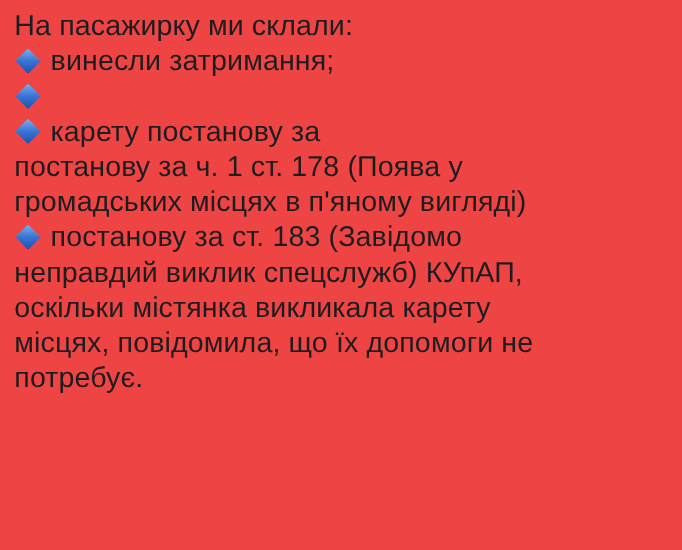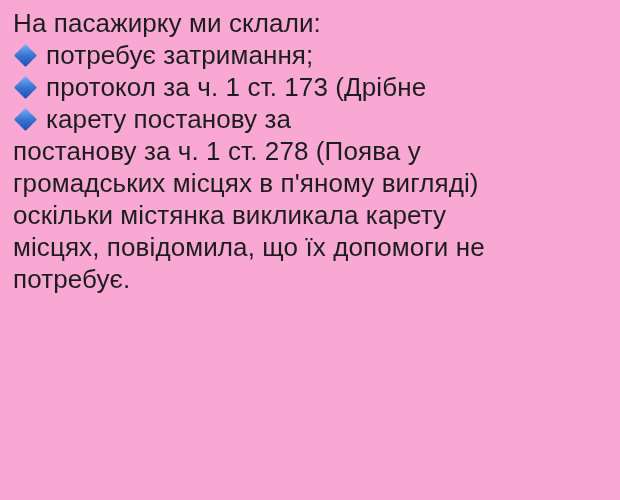--- a/index.html
+++ b/index.html
@@ -4,21 +4,21 @@
 <style>
   html, body {
     margin: 0;
     padding: 0;
     background: #ffffff;
   }
   .screen {
     position: relative;
     width: 620px;
     height: 500px;
-    background: #f9a8d4;
+    background: #ef4444;
     overflow: hidden;
     font-family: "Liberation Sans", "DejaVu Sans", sans-serif;
   }
   .post {
     padding: 7px 13px;
     color: #1d1d1f;
     font-size: 26px;
     line-height: 32px;
     font-weight: 400;
     letter-spacing: 0.1px;
@@ -54,63 +54,79 @@
     <svg class="bullet" viewBox="0 0 32 32" aria-hidden="true">
       <defs>
         <linearGradient id="diamond-grad" x1="0" y1="0" x2="0" y2="1">
           <stop offset="0" stop-color="#6FA9EE"></stop>
           <stop offset="0.5" stop-color="#3A74D2"></stop>
           <stop offset="1" stop-color="#1E55B4"></stop>
         </linearGradient>
       </defs>
       <path d="M16 2 L30 16 L16 30 L2 16 Z" fill="url(#diamond-grad)" stroke="url(#diamond-grad)" stroke-width="3" stroke-linejoin="round"></path>
     </svg>
-    <span class="txt">потребує затримання;</span>
+    <span class="txt">винесли затримання;</span>
   </div>
 
   <div class="line">
     <svg class="bullet" viewBox="0 0 32 32" aria-hidden="true">
       <defs>
         <linearGradient id="diamond-grad" x1="0" y1="0" x2="0" y2="1">
           <stop offset="0" stop-color="#6FA9EE"></stop>
           <stop offset="0.5" stop-color="#3A74D2"></stop>
           <stop offset="1" stop-color="#1E55B4"></stop>
         </linearGradient>
       </defs>
       <path d="M16 2 L30 16 L16 30 L2 16 Z" fill="url(#diamond-grad)" stroke="url(#diamond-grad)" stroke-width="3" stroke-linejoin="round"></path>
     </svg>
-    <span class="txt">протокол за ч. 1 ст. 173 (Дрібне</span>
   </div>
 
 
   <div class="line">
     <svg class="bullet" viewBox="0 0 32 32" aria-hidden="true">
       <defs>
         <linearGradient id="diamond-grad" x1="0" y1="0" x2="0" y2="1">
           <stop offset="0" stop-color="#6FA9EE"></stop>
           <stop offset="0.5" stop-color="#3A74D2"></stop>
           <stop offset="1" stop-color="#1E55B4"></stop>
         </linearGradient>
       </defs>
       <path d="M16 2 L30 16 L16 30 L2 16 Z" fill="url(#diamond-grad)" stroke="url(#diamond-grad)" stroke-width="3" stroke-linejoin="round"></path>
     </svg>
     <span class="txt">карету постанову за</span>
   </div>
 
   <div class="line">
 
-    <span class="txt">постанову за ч. 1 ст. 278 (Поява у</span>
+    <span class="txt">постанову за ч. 1 ст. 178 (Поява у</span>
   </div>
 
   <div class="line">
 
     <span class="txt">громадських місцях в п'яному вигляді)</span>
   </div>
 
+  <div class="line">
+    <svg class="bullet" viewBox="0 0 32 32" aria-hidden="true">
+      <defs>
+        <linearGradient id="diamond-grad" x1="0" y1="0" x2="0" y2="1">
+          <stop offset="0" stop-color="#6FA9EE"></stop>
+          <stop offset="0.5" stop-color="#3A74D2"></stop>
+          <stop offset="1" stop-color="#1E55B4"></stop>
+        </linearGradient>
+      </defs>
+      <path d="M16 2 L30 16 L16 30 L2 16 Z" fill="url(#diamond-grad)" stroke="url(#diamond-grad)" stroke-width="3" stroke-linejoin="round"></path>
+    </svg>
+    <span class="txt">постанову за ст. 183 (Завідомо</span>
+  </div>
 
+  <div class="line">
+
+    <span class="txt">неправдий виклик спецслужб) КУпАП,</span>
+  </div>
 
   <div class="line">
 
     <span class="txt">оскільки містянка викликала карету</span>
   </div>
 
 
   <div class="line">
 
     <span class="txt">місцях, повідомила, що їх допомоги не</span>

